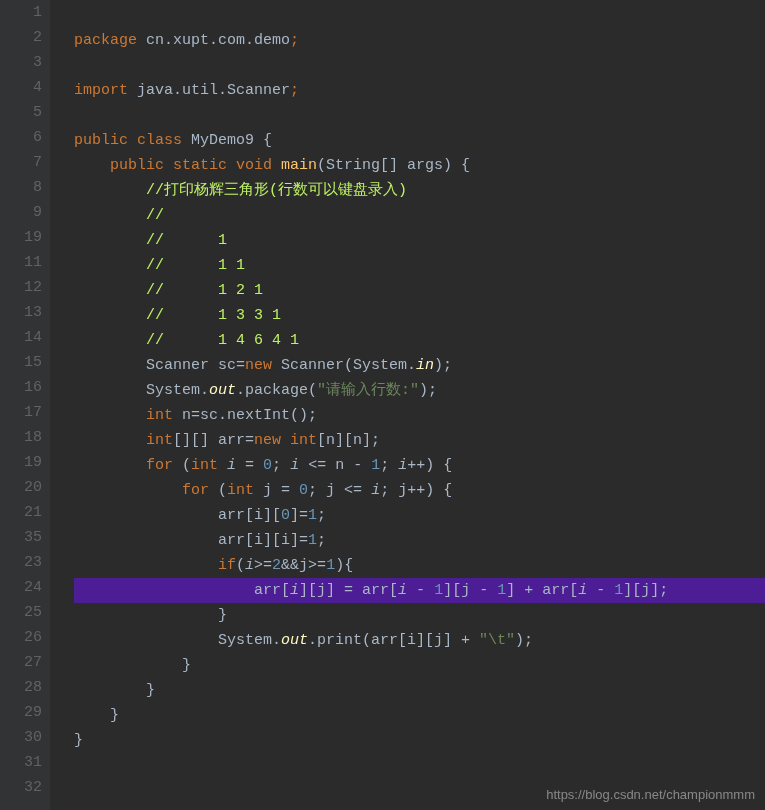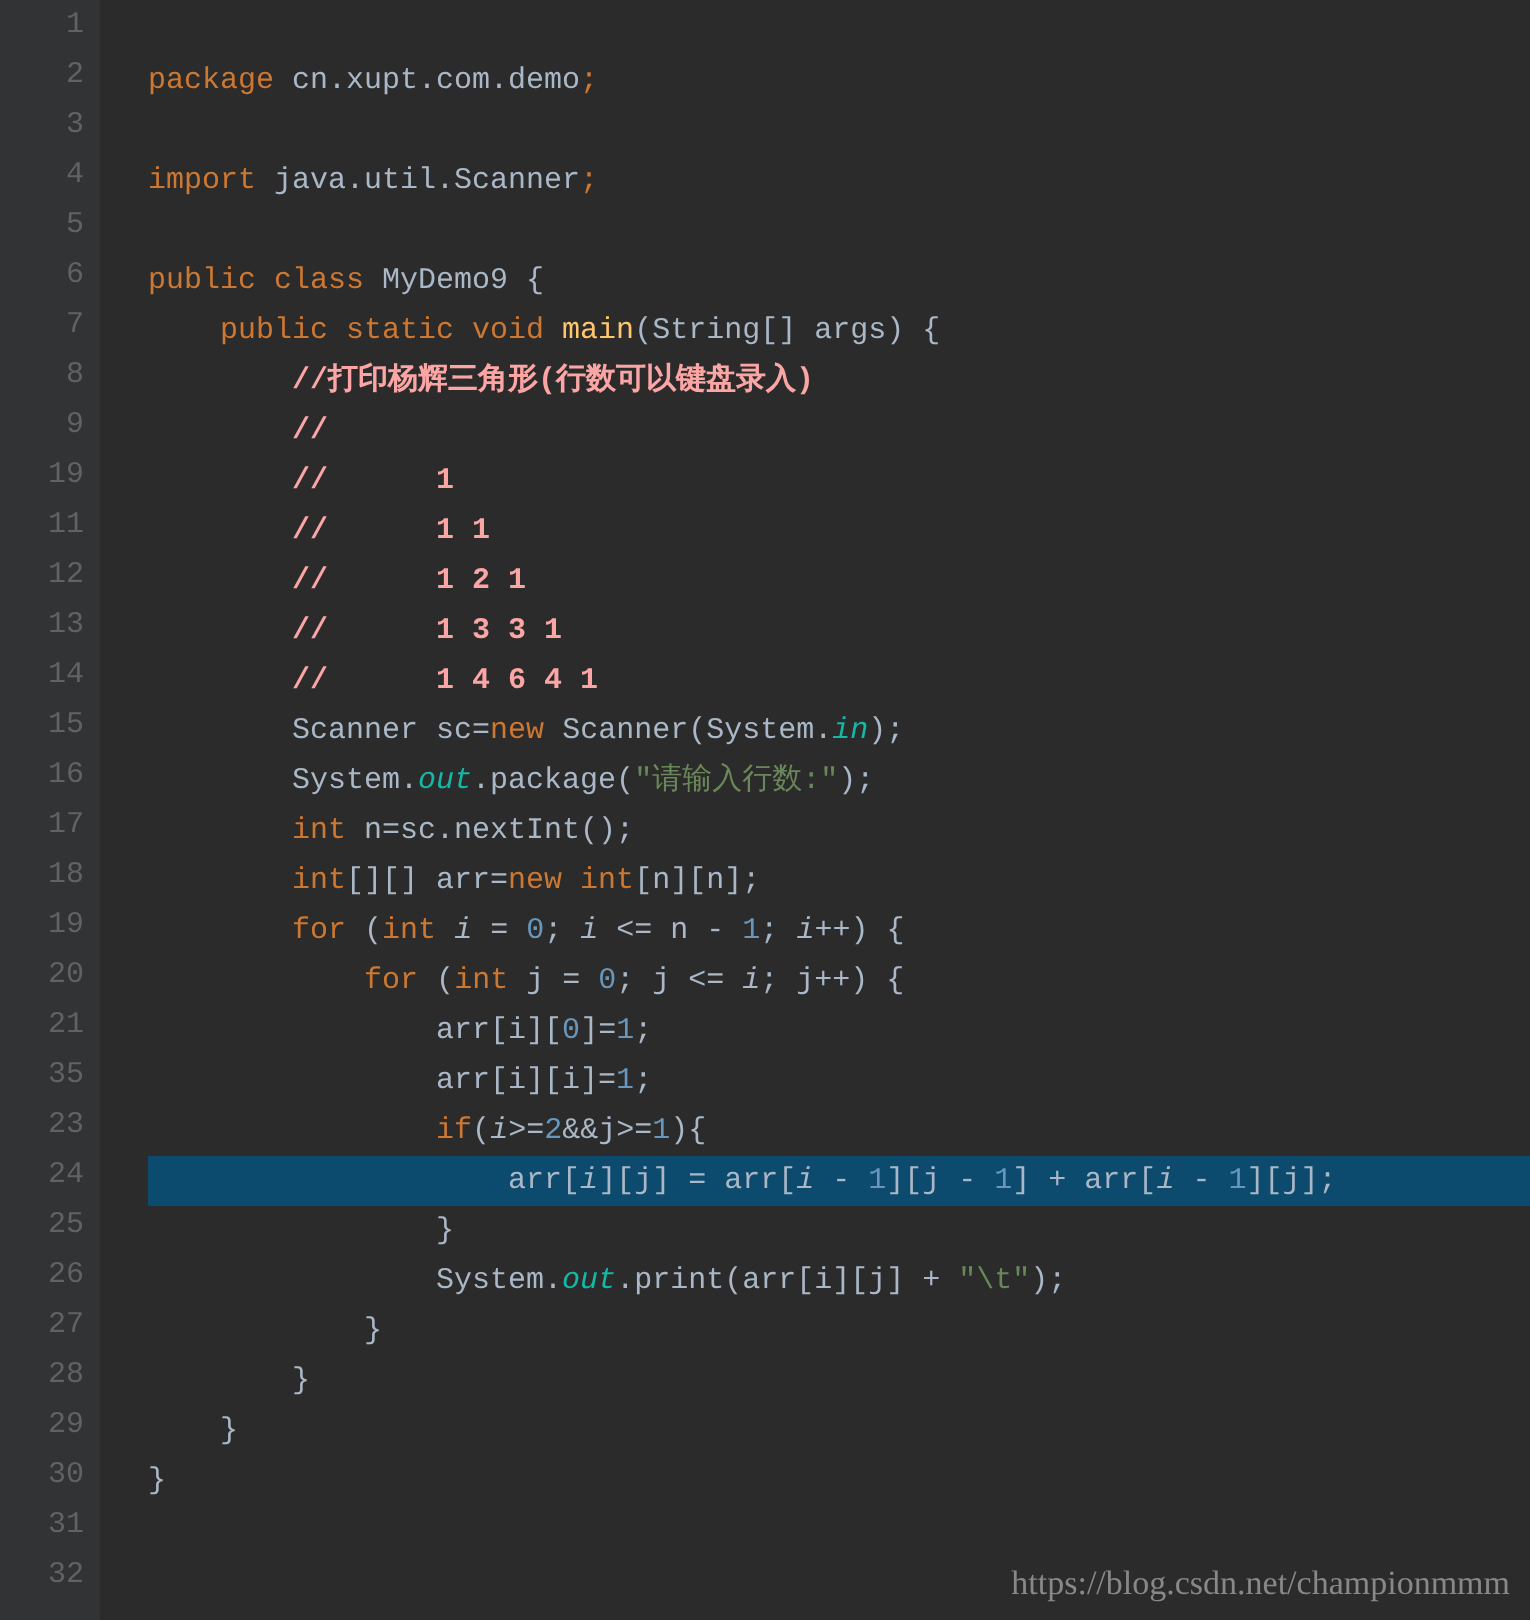--- a/index.html
+++ b/index.html
@@ -47,36 +47,36 @@
       flex: 1;
       padding-left: 4px;
       margin-top: 28px;
     }
     .line {
       height: 25px;
       line-height: 25px;
       white-space: pre;
     }
     .line-highlight {
-      background: #0c4a6e;
+      background: #4c1d95;
     }
     .kw { color: #cc7832; }
     .str { color: #6a8759; }
     .num { color: #6897bb; }
-    .comment { color: #fca5a5; font-weight: bold; }
-    .field { color: #14b8a6; font-style: italic; }
+    .comment { color: #bef264; }
+    .field { color: #fef9c3; font-style: italic; }
     .method { color: #ffc66d; }
     .ital { font-style: italic; }
     .watermark {
       position: absolute;
       bottom: 8px;
       right: 10px;
       color: #888;
-      font-size: 17px;
-      font-family: Liberation Serif, serif;
+      font-size: 13px;
+      font-family: Liberation Sans, sans-serif;
     }
   </style>
 </head>
 <body>
 
 <div class="editor">
   <div class="gutter">
     <div class="line">1</div>
     <div class="line">2</div>
     <div class="line">3</div>

